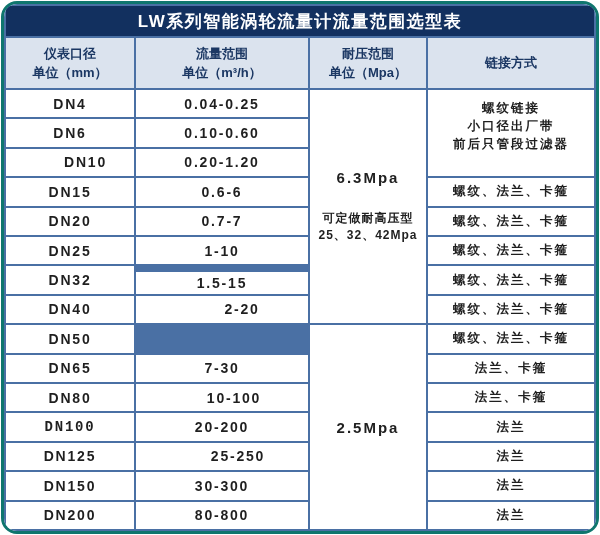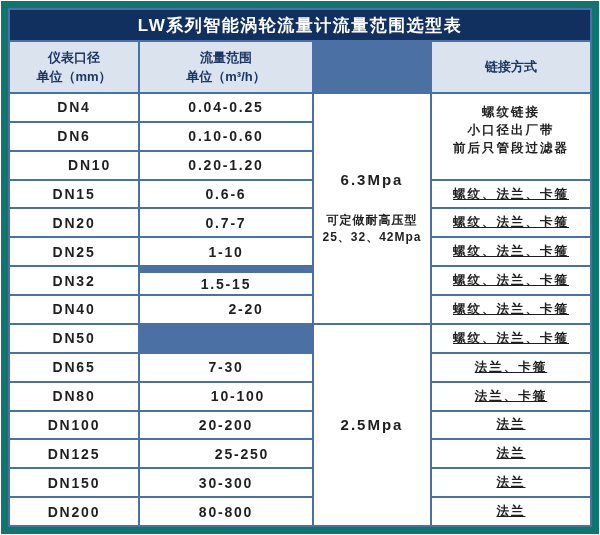--- a/index.html
+++ b/index.html
@@ -10,22 +10,22 @@
   }
   .stage {
     position: relative;
     width: 600px;
     height: 535px;
     background: #ffffff;
   }
   .frame {
     position: absolute;
     inset: 1px;
-    border: 7px solid #0f766e;
-    border-radius: 0;
+    border: 3px solid #0f766e;
+    border-radius: 16px;
     overflow: hidden;
     background: #d946ef;
   }
   .grid {
     width: 100%;
     height: 100%;
     box-sizing: border-box;
     display: grid;
     grid-template-columns: 128px 172px 116px 1fr;
     grid-template-rows: 30px 50px repeat(15, 1fr);
@@ -64,21 +64,20 @@
   }
   .dn, .flow {
     font-size: 14px;
     font-weight: 600;
     letter-spacing: 1.8px;
   }
   .conn {
     font-size: 12.5px;
     font-weight: 700;
     letter-spacing: 2px;
-    text-decoration: underline;
   }
   .conn-small {
     grid-column: 4;
     grid-row: 3 / span 3;
     flex-direction: column;
     justify-content: flex-start;
     padding-top: 9px;
     box-sizing: border-box;
     font-size: 12.5px;
     font-weight: 700;
@@ -114,20 +113,22 @@
 <div class="stage">
   <div class="frame">
     <div class="grid" id="grid">
 
       <div class="title-bar">LW系列智能涡轮流量计流量范围选型表</div>
 
       <div class="cell head" style="grid-column:1">仪表口径
 单位（mm）</div>
       <div class="cell head" style="grid-column:2">流量范围
 单位（m³/h）</div>
+      <div class="cell head" style="grid-column:3">耐压范围
+单位（Mpa）</div>
       <div class="cell head" style="grid-column:4">链接方式</div>
 
       <div class="cell pressure-high">
         <span class="pressure-value">6.3Mpa</span>
         <span class="pressure-note">可定做耐高压型
 25、32、42Mpa</span>
       </div>
 
       <div class="cell pressure-low">
         <span class="pressure-value">2.5Mpa</span>
@@ -159,21 +160,21 @@
         <div class="cell flow" style="grid-area: 10 / 2; padding-left: 40px;">2-20</div>
         <div class="cell conn" style="grid-area: 10 / 4;">螺纹、法兰、卡箍</div>
         <div class="cell dn" style="grid-area: 11 / 1;">DN50</div>
         <div class="cell conn" style="grid-area: 11 / 4;">螺纹、法兰、卡箍</div>
         <div class="cell dn" style="grid-area: 12 / 1;">DN65</div>
         <div class="cell flow" style="grid-area: 12 / 2;">7-30</div>
         <div class="cell conn" style="grid-area: 12 / 4;">法兰、卡箍</div>
         <div class="cell dn" style="grid-area: 13 / 1;">DN80</div>
         <div class="cell flow" style="grid-area: 13 / 2; padding-left: 24px;">10-100</div>
         <div class="cell conn" style="grid-area: 13 / 4;">法兰、卡箍</div>
-        <div class="cell dn" style="grid-area: 14 / 1;">DN100</div>
+        <div class="cell dn" style="grid-area: 14 / 1; font-family: Liberation Mono, monospace;">DN100</div>
         <div class="cell flow" style="grid-area: 14 / 2;">20-200</div>
         <div class="cell conn" style="grid-area: 14 / 4;">法兰</div>
         <div class="cell dn" style="grid-area: 15 / 1;">DN125</div>
         <div class="cell flow" style="grid-area: 15 / 2; padding-left: 32px;">25-250</div>
         <div class="cell conn" style="grid-area: 15 / 4;">法兰</div>
         <div class="cell dn" style="grid-area: 16 / 1;">DN150</div>
         <div class="cell flow" style="grid-area: 16 / 2;">30-300</div>
         <div class="cell conn" style="grid-area: 16 / 4;">法兰</div>
         <div class="cell dn" style="grid-area: 17 / 1;">DN200</div>
         <div class="cell flow" style="grid-area: 17 / 2;">80-800</div>

